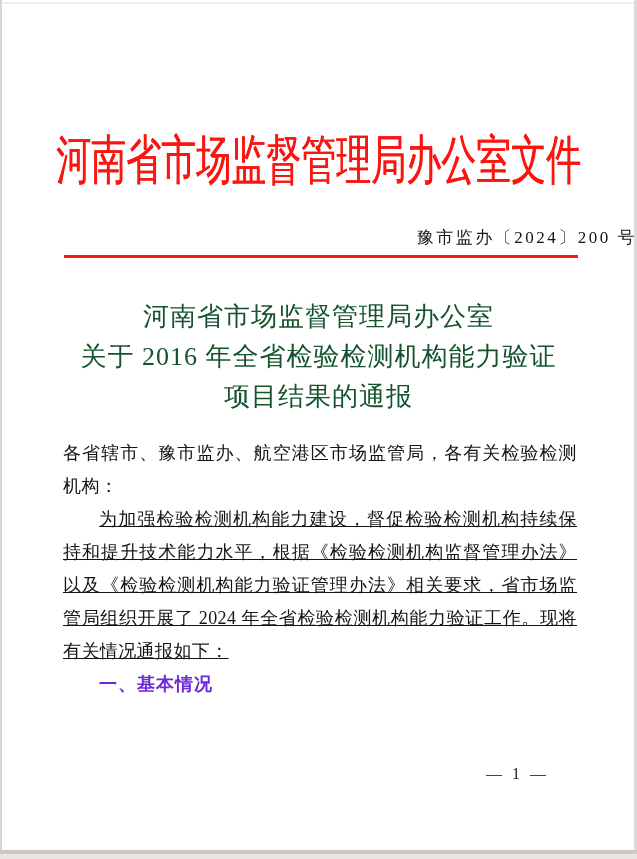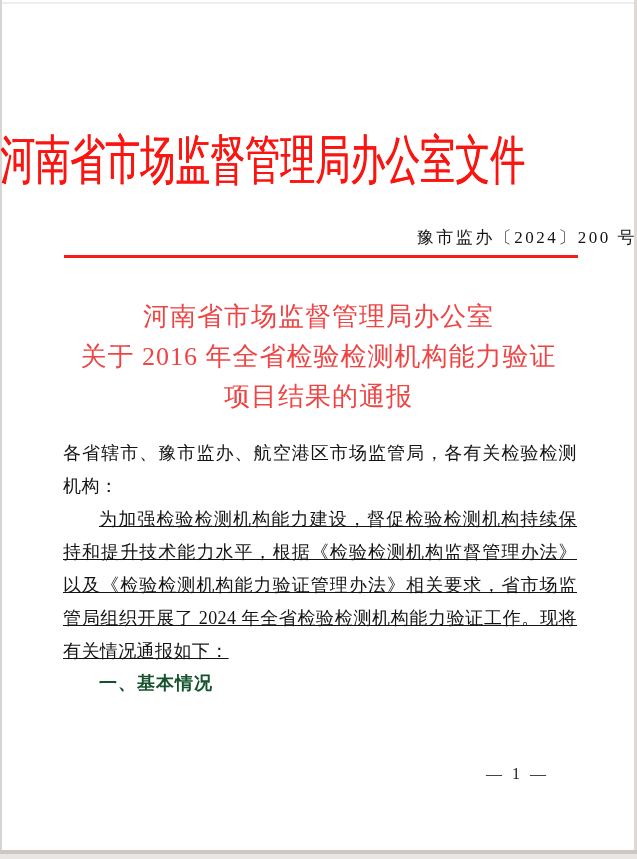--- a/index.html
+++ b/index.html
@@ -36,20 +36,21 @@
   .edge-bottom-strip {
     position: absolute; left: 0; right: 0; bottom: 0;
     height: 5px; background: #eae6e4;
   }
 
   
   .red-title {
     position: absolute;
     top: 131px; left: 0; right: 0;
     height: 60px; line-height: 60px;
+    text-align: center;
     white-space: nowrap;
   }
   .red-title span {
     display: inline-block;
     font-size: 35px;
     letter-spacing: 0px;
     color: #fa1510;
     transform: scaleY(1.52);
     transform-origin: 50% 50%;
     font-weight: 500;
@@ -73,41 +74,41 @@
   }
 
   
   .main-title {
     position: absolute;
     top: 297px; left: 0; right: 0;
     text-align: center;
     font-size: 26px;
     line-height: 40px;
     letter-spacing: 1px;
-    color: #ef4444;
+    color: #14532d;
   }
 
   
   .body-text {
     position: absolute;
     top: 437px; left: 63px; right: 60px;
     font-size: 18px;
     line-height: 33px;
     letter-spacing: 0.4px;
     text-align: justify;
     color: #141414;
   }
   .body-text p { text-align: justify; }
   .indent { text-indent: 2em; text-decoration: underline; }
   .section-heading {
     text-indent: 2em;
-    font-family: Liberation Mono, monospace;
+    font-family: Liberation Serif, serif;
     font-weight: bold;
     letter-spacing: 1px;
-    color: #14532d;
+    color: #6d28d9;
   }
 
   .page-number {
     position: absolute;
     top: 765px; right: 88px;
     font-size: 16px;
     letter-spacing: 3px;
     color: #1c1c1c;
   }
 </style>

